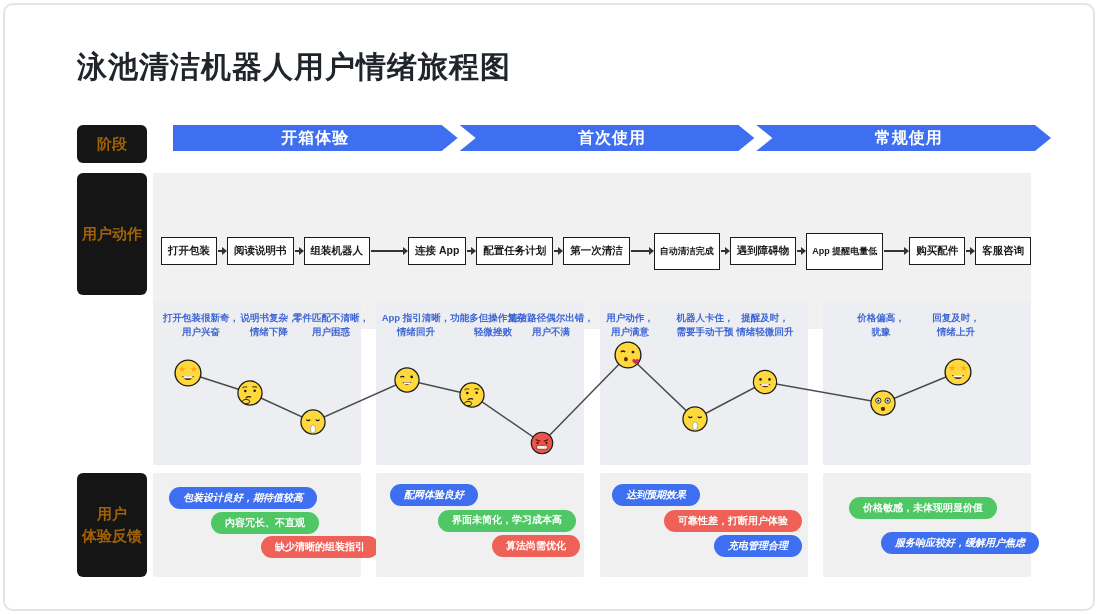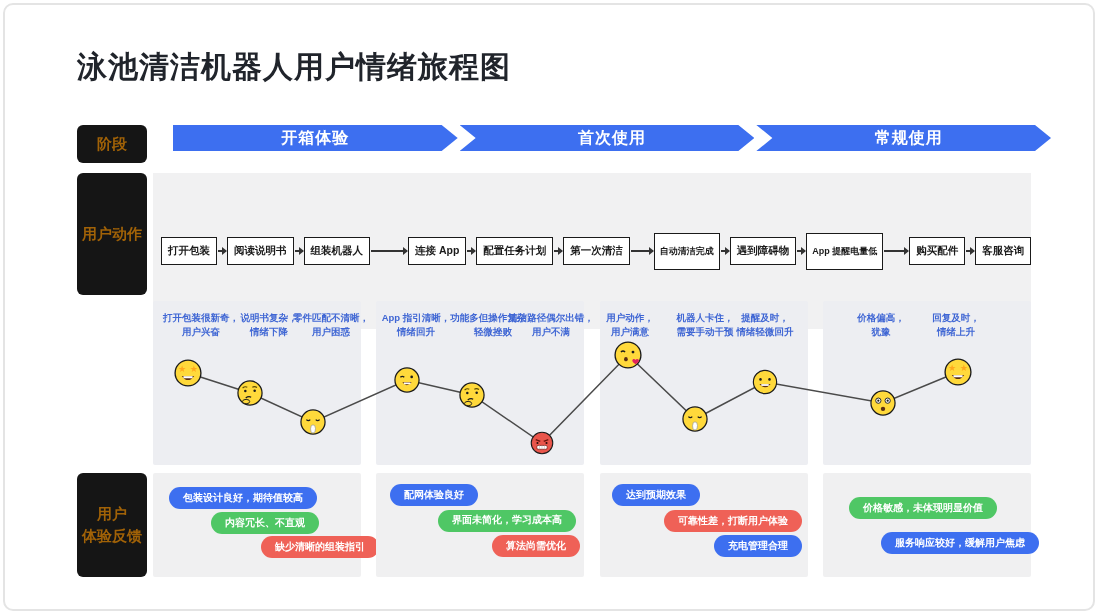--- a/index.html
+++ b/index.html
@@ -40,21 +40,21 @@
   .emotion-band svg.chart{position:absolute;left:0;top:0;pointer-events:none;}
   .note{position:absolute;transform:translateX(-50%);text-align:center;font-size:9.5px;
     font-weight:700;color:var(--note);line-height:14px;white-space:nowrap;top:10px;}
   .emoji{position:absolute;transform:translate(-50%,-50%);}
   .emoji svg{display:block;width:100%;height:100%;}
   
   .feedback-band{position:absolute;left:148px;top:468px;width:878px;height:104px;}
   .fpanel{position:absolute;top:0;height:100%;width:208px;background:#f0f0f1;border-radius:2px;}
   .pill{position:absolute;height:22px;line-height:22px;border-radius:11px;color:#fff;
     font-size:10px;font-weight:700;padding:0 14px;white-space:nowrap;}
-  .pill.blue{background:var(--blue);}
+  .pill.blue{background:var(--blue);font-style:italic;}
   .pill.green{background:var(--green);}
   .pill.red{background:var(--red);}
 </style>
 </head>
 <body>
 
 <div class="frame">
   <div class="title">泳池清洁机器人用户情绪旅程图</div>
 
   <div class="rlabel rl-stage">阶段</div>

